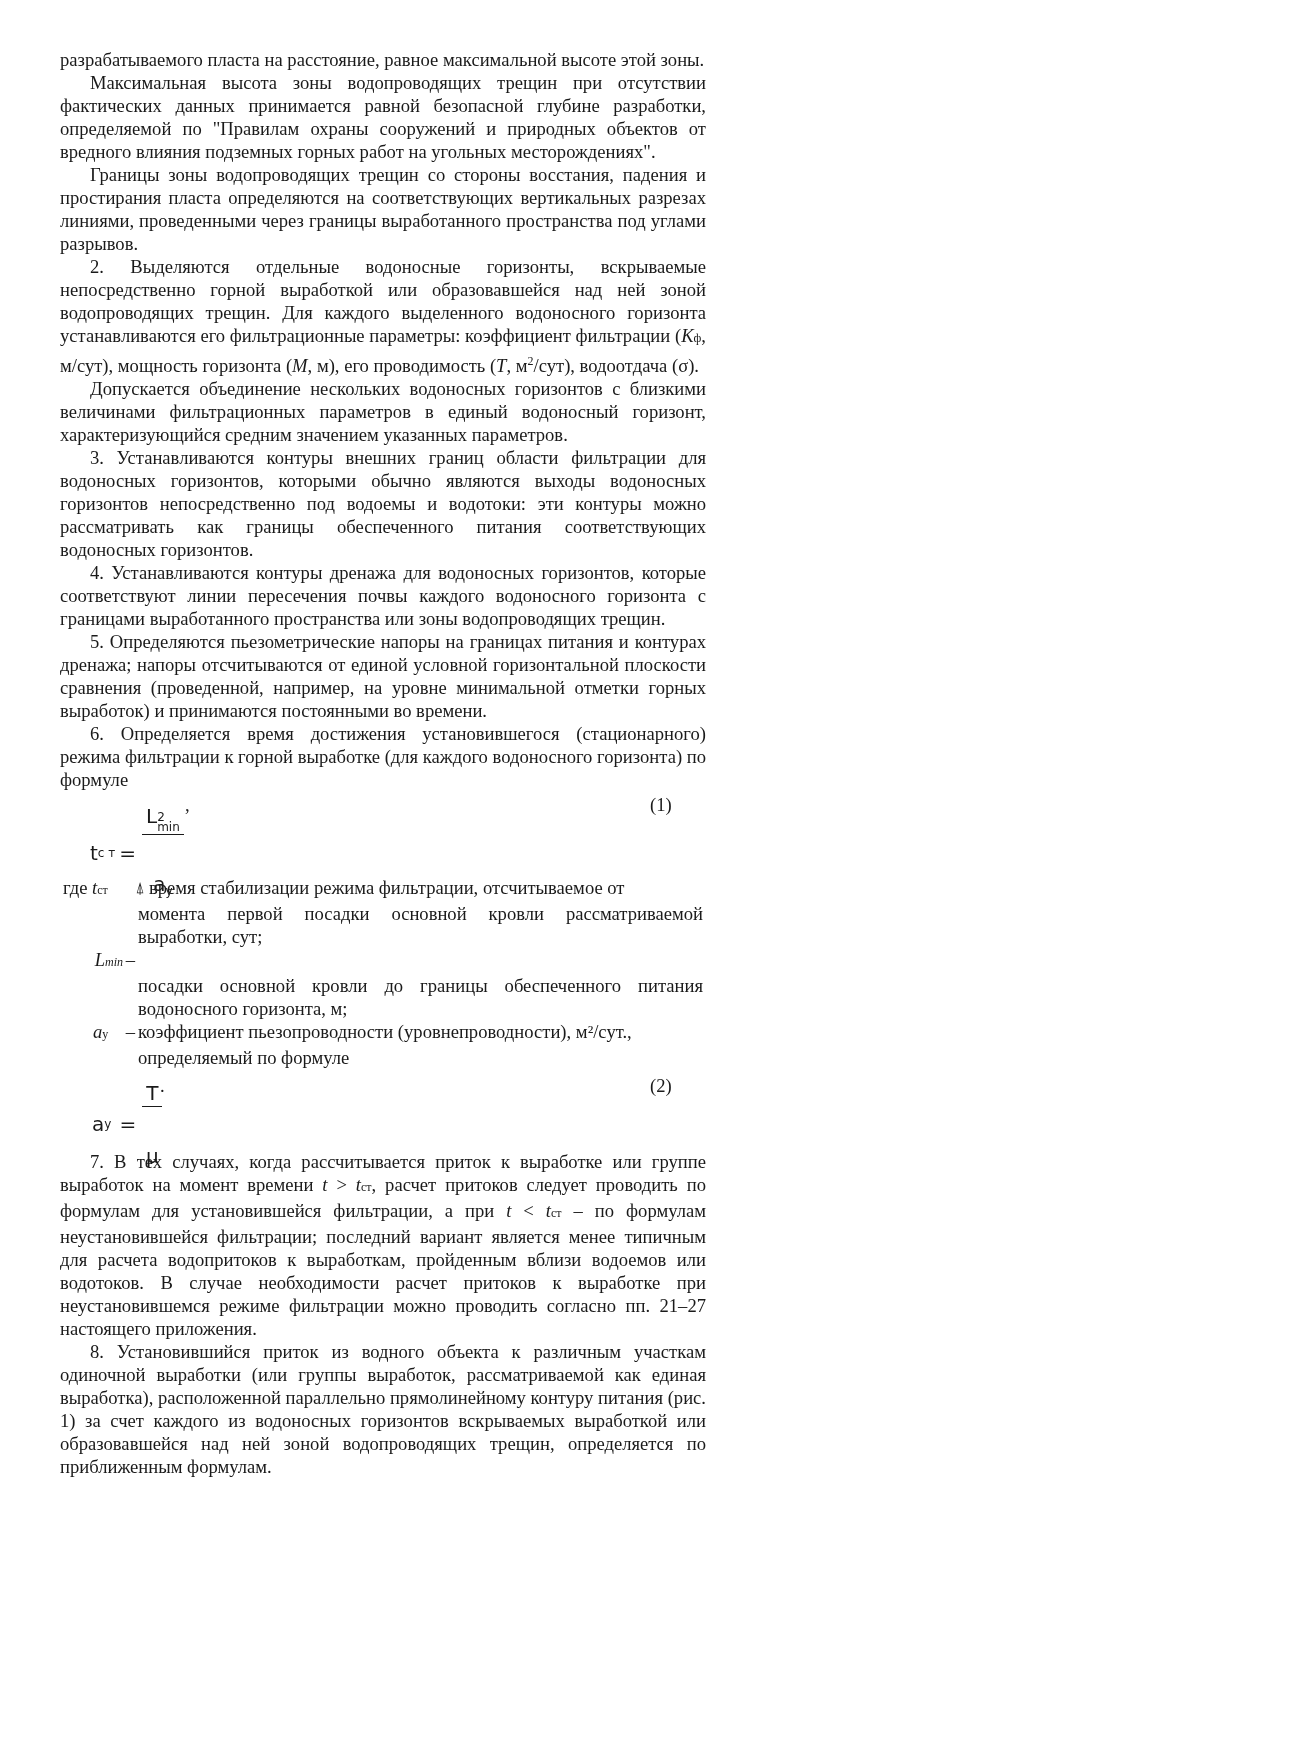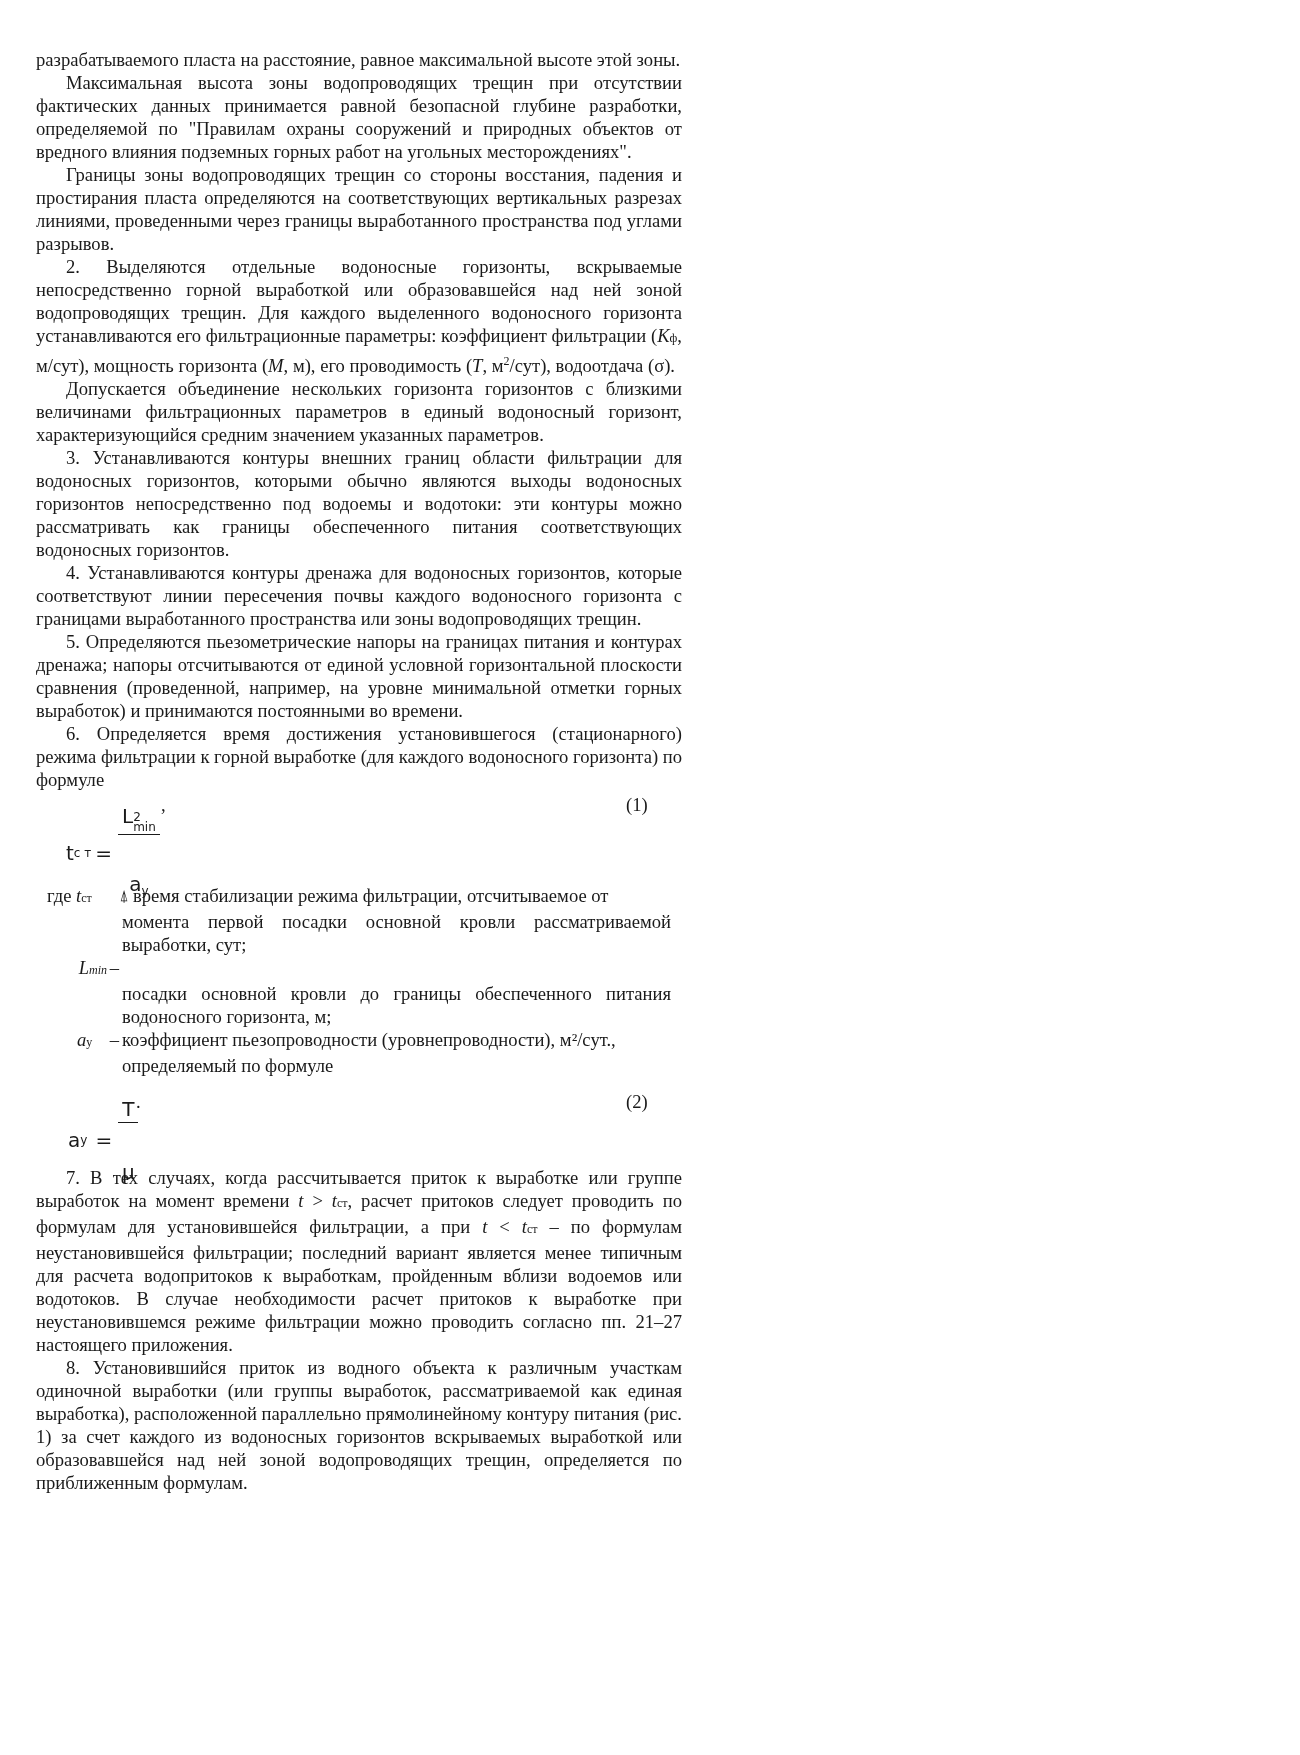--- a/index.html
+++ b/index.html
@@ -1,39 +1,39 @@
 <!DOCTYPE html>
 <html><head>
 <meta charset="utf-8">
 <style>
   html, body { margin: 0; padding: 0; background: #ffffff; }
   body { width: 1300px; height: 1755px; position: relative; overflow: hidden; }
   .page {
-    position: absolute; left: 36px; top: 48px; width: 646px;
+    position: absolute; left: 60px; top: 48px; width: 646px;
     font-family: "Liberation Serif", "DejaVu Serif", serif;
     font-size: 18.6px; line-height: 23px; color: #1a1a1a;
   }
   p { margin: 0; text-align: justify; }
   p.ind { text-indent: 30px; }
   .formula-row { position: relative; height: 82px; }
   .formula-row.f2 { height: 78px; }
   .comma { position: absolute; left: 125px; top: 2px; }
   .eqnum { position: absolute; left: 590px; top: 2px; }
   .formula {
     position: absolute; left: 30px; top: 14px;
     font-family: "DejaVu Sans", "Liberation Sans", sans-serif;
     display: flex; align-items: center; font-size: 20px;
   }
   .f2 .formula { left: 32px; top: 10px; }
   .frac { display: inline-flex; flex-direction: column; align-items: center; margin-left: 6px; }
   .frac .num { border-bottom: 1px solid #1a1a1a; padding: 0 4px 2px 4px; line-height: 22px; }
   .frac .den { padding-top: 2px; line-height: 22px; margin-top: 36px; }
   .sub { font-size: 12px; vertical-align: -4px; }
   .eq { margin-left: 4px; }
-  .defs { margin: 11px; }
+  .defs { margin: 3px; }
   .def { display: flex; align-items: flex-start; }
   .def .sym { width: 30px; flex: none; }
   .def-first .sym { width: 68px; }
   .def .body { text-align: justify; flex: 1; }
   .def-first .body { text-indent: 0; }
   .hang { padding-left: 75px; text-align: justify; }
   i { font-style: italic; }
   .small { font-size: 12px; }
   .glyph-dash { display: inline-block; width: 18px; text-align: center; font-family: "DejaVu Sans", sans-serif; font-size: 16px; }
 </style>
@@ -41,21 +41,21 @@
 <body>
 
 <div class="page">
 
   <p>разрабатываемого пласта на расстояние, равное максимальной высоте этой зоны.</p>
   <p class="ind">Максимальная высота зоны водопроводящих трещин при отсутствии фактических данных принимается равной безопасной глубине разработки, определяемой по "Правилам охраны сооружений и природных объектов от вредного влияния подземных горных работ на угольных месторождениях".</p>
   <p class="ind">Границы зоны водопроводящих трещин со стороны восстания, падения и простирания пласта определяются на соответствующих вертикальных разрезах линиями, проведенными через границы выработанного пространства под углами разрывов.</p>
 
   <p class="ind"><span>2. Выделяются отдельные водоносные горизонты, вскрываемые непосредственно горной выработкой или образовавшейся над ней зоной водопроводящих трещин. Для каждого выделенного водоносного горизонта устанавливаются его фильтрационные параметры: коэффициент фильтрации (</span><i>K</i><span class="small">ф</span><span>, м/сут), мощность горизонта (</span><i>M</i><span>, м), его проводимость (</span><i>T</i><span>, м</span><sup class="small">2</sup><span>/сут), водоотдача (σ).</span></p>
 
-  <p class="ind">Допускается объединение нескольких горизонта горизонтов с близкими величинами фильтрационных параметров в единый водоносный горизонт, характеризующийся средним значением указанных параметров.</p>
+  <p class="ind">Допускается объединение нескольких водоносных горизонтов с близкими величинами фильтрационных параметров в единый водоносный горизонт, характеризующийся средним значением указанных параметров.</p>
   <p class="ind">3. Устанавливаются контуры внешних границ области фильтрации для водоносных горизонтов, которыми обычно являются выходы водоносных горизонтов непосредственно под водоемы и водотоки: эти контуры можно рассматривать как границы обеспеченного питания соответствующих водоносных горизонтов.</p>
   <p class="ind">4. Устанавливаются контуры дренажа для водоносных горизонтов, которые соответствуют линии пересечения почвы каждого водоносного горизонта с границами выработанного пространства или зоны водопроводящих трещин.</p>
   <p class="ind">5. Определяются пьезометрические напоры на границах питания и контурах дренажа; напоры отсчитываются от единой условной горизонтальной плоскости сравнения (проведенной, например, на уровне минимальной отметки горных выработок) и принимаются постоянными во времени.</p>
   <p class="ind">6. Определяется время достижения установившегося (стационарного) режима фильтрации к горной выработке (для каждого водоносного горизонта) по формуле</p>
 
   <div class="formula-row">
     <span class="comma">,</span>
     <span class="eqnum">(1)</span>
     <div class="formula">
       <span>t</span>

